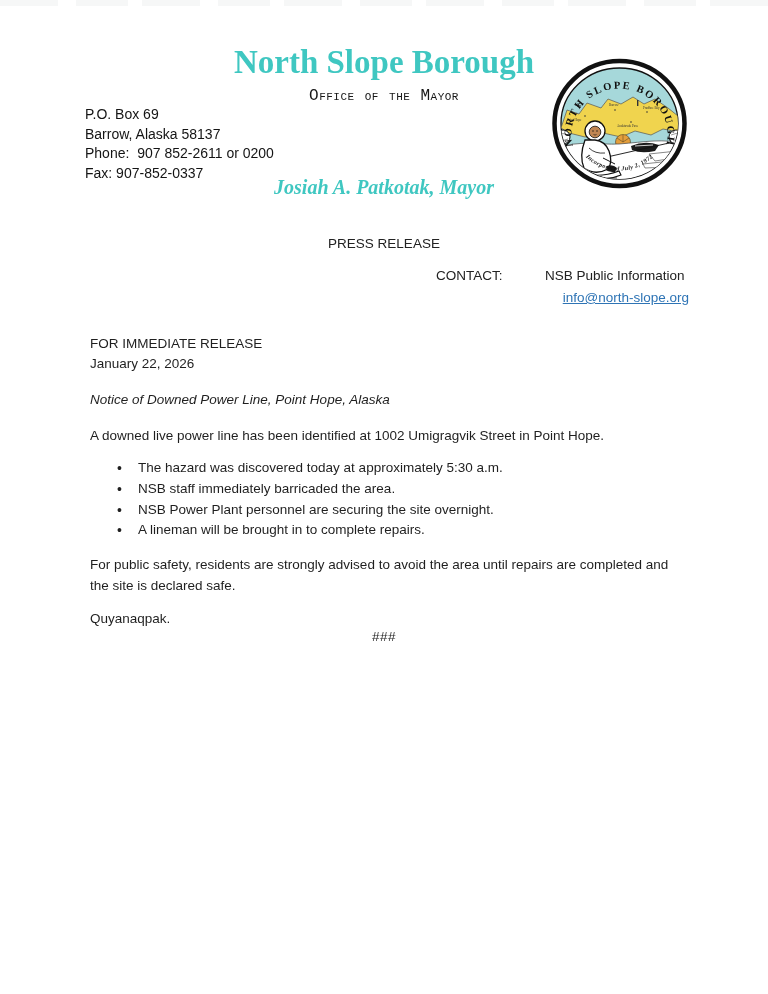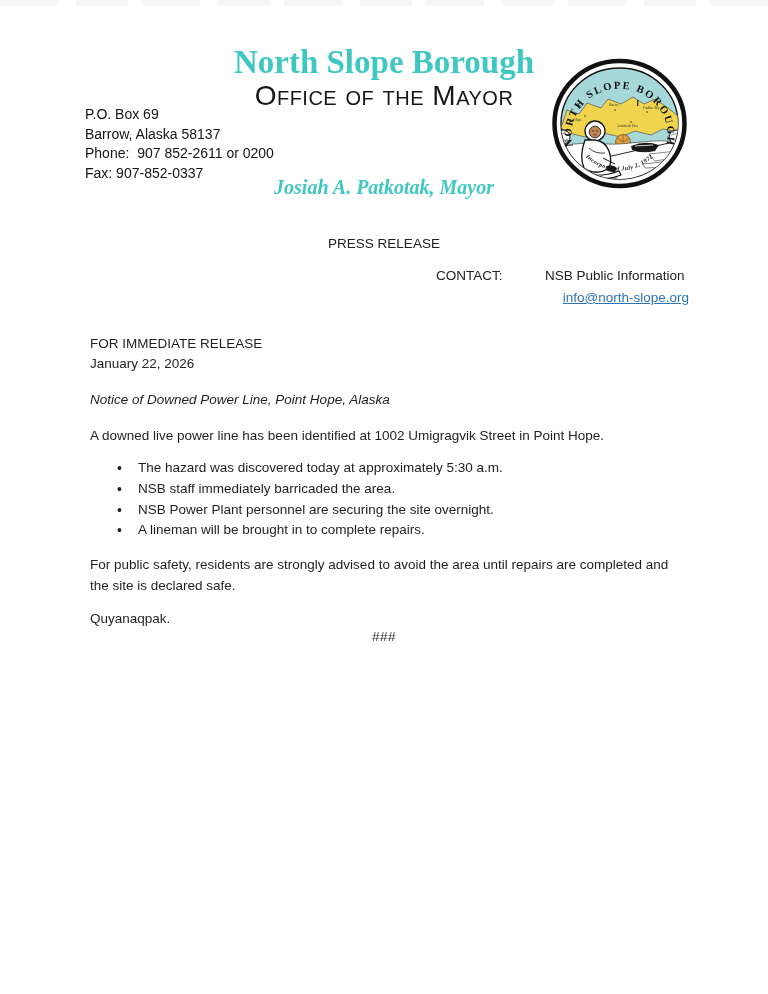--- a/index.html
+++ b/index.html
@@ -6,21 +6,21 @@
   .page{position:relative;width:768px;height:994px;background:#ffffff;overflow:hidden;
         font-family:"Liberation Sans",sans-serif;color:#1f1f1f;}
 
   .top-band{position:absolute;left:0;top:0;width:768px;height:6px;
     background:repeating-linear-gradient(90deg,#f6f7f7 0 58px,#ffffff 58px 76px,#f6f7f7 76px 128px,#ffffff 128px 142px);}
 
   
   .org-title{position:absolute;left:0;top:42px;width:768px;text-align:center;
     font-family:"Liberation Serif",serif;font-weight:bold;font-size:33px;line-height:40px;color:#3fc7c1;}
   .org-subtitle{position:absolute;left:0;top:84px;width:768px;text-align:center;
-    font-family:Liberation Sans, sans-serif;font-variant:small-caps;font-size:28px;line-height:24px;
+    font-family:Liberation Mono, monospace;font-variant:small-caps;font-size:16px;line-height:24px;
     letter-spacing:0.5px;color:#171717;}
   .address{position:absolute;left:85px;top:105px;font-family:Liberation Sans, sans-serif;
     font-size:14px;line-height:19.5px;color:#141414;}
   .address div{white-space:pre;}
   .mayor{position:absolute;left:0;top:176px;width:768px;text-align:center;
     font-family:"Liberation Serif",serif;font-style:italic;font-weight:bold;font-size:20px;color:#3fc7c1;}
 
   .seal{position:absolute;left:551px;top:58px;width:137px;height:131px;}
 
   

